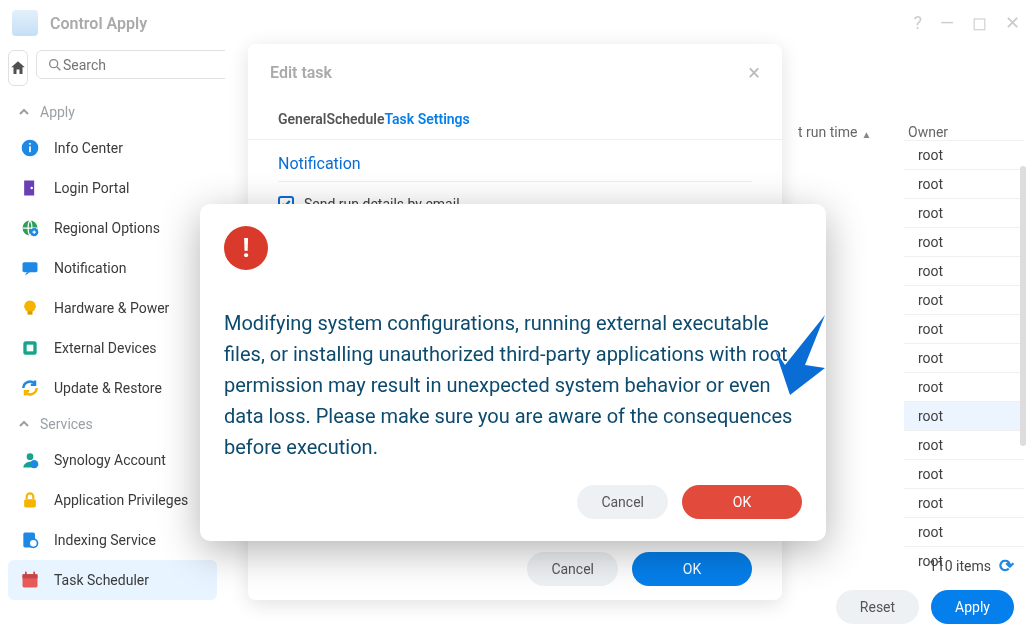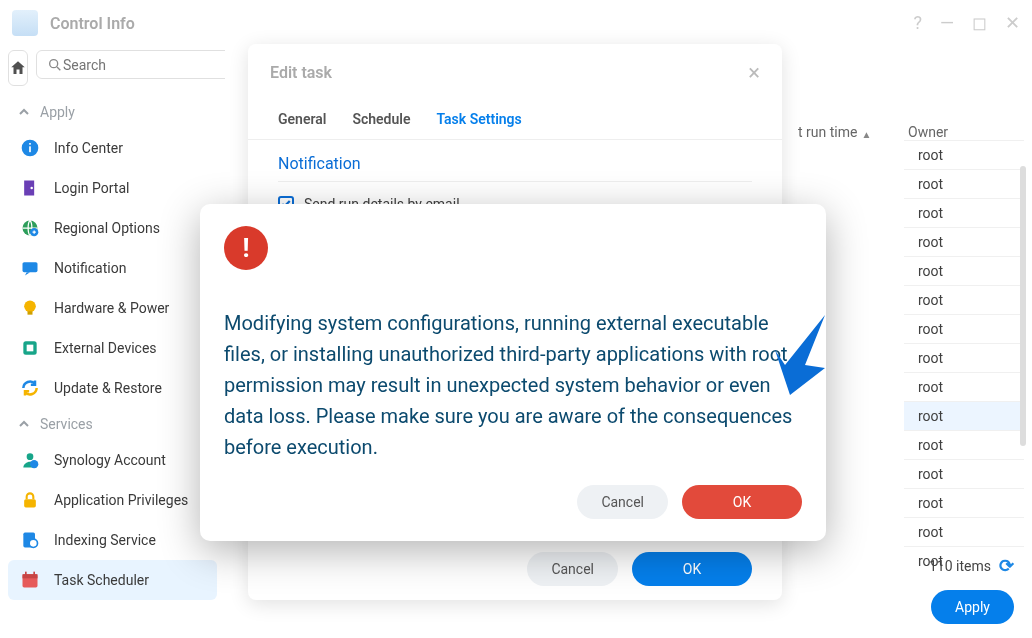--- a/index.html
+++ b/index.html
@@ -43,21 +43,21 @@
   .pill-btn { height:34px; padding:0 24px; border-radius:17px; border:none; font-size:14px; cursor:pointer;}
   .pill-grey { background:#eef1f4; color:#555;}
   .pill-blue { background:#057FEB; color:#fff;}
   .pill-red { background:#E24A3B; color:#fff;}
 
   
   .modal-edit { position:absolute; left:248px; top:44px; width:534px; height:556px; background:#fff; border-radius:8px; box-shadow:0 4px 20px rgba(0,0,0,.12); padding: 0; }
   .modal-edit .hd { display:flex; align-items:center; padding:16px 22px; color:#aaa;}
   .modal-edit .hd .t { font-size:16px; font-weight:600; flex:1;}
   .modal-edit .hd .x { font-size:22px; color:#bbb; cursor:pointer;}
-  .tabs { display:flex; gap:26px; padding: 0 30px; border-bottom:1px solid #eee; }
+  .tabs { display:flex; padding: 0 30px; border-bottom:1px solid #eee; }
   .tab { padding: 10px 0 12px 0; font-weight:600; color:#555; cursor:pointer;}
   .tab.active { color:#057FEB; }
   .sect { padding: 14px 30px 0 30px;}
   .sect-title { color:#0a6dd6; font-size:16px; padding-bottom:8px; border-bottom:1px solid #eee; margin-bottom:10px;}
   .chk-row { display:flex; align-items:center; gap:10px; padding:4px 0;}
   .chk { width:16px; height:16px; border:2px solid #0a6dd6; border-radius:3px; display:flex;align-items:center;justify-content:center;}
   .chk svg { width:12px; height:12px; stroke:#0a6dd6; stroke-width:3; fill:none;}
   .script-box { margin: 0 30px; height:160px; border:1px solid #e0e0e0; border-radius:4px; padding:10px 12px; background:#fff; position:absolute; bottom:82px; left:0; right:0; width:auto; font-family: inherit; font-size:14px; color:#444; white-space:pre; overflow:hidden;}
   .modal-edit .ft { position:absolute; bottom:14px; left:0; right:0; display:flex; justify-content:flex-end; gap:14px; padding:0 30px;}
 
@@ -70,21 +70,21 @@
   
   .arrow-annot { position:absolute; left:770px; top:310px; z-index:30; pointer-events:none;}
   .arrow-annot svg { width:70px; height:90px; }
 
 </style>
 </head>
 <body>
 
 <div class="titlebar">
   <div class="app-ico"></div>
-  <div class="title">Control Info</div>
+  <div class="title">Control Apply</div>
   <div class="win-controls">
     <span>?</span>
     <span>—</span>
     <span>◻</span>
     <span>✕</span>
   </div>
 </div>
 
 <div class="app-body">
 
@@ -254,20 +254,21 @@
         <div class="row">root</div>
         <div class="row">root</div>
         <div class="row">root</div>
       </div>
     <div class="scrollbar"></div>
     <div class="footer-row">
       <span>110 items</span>
       <span class="refresh-ico">⟳</span>
     </div>
     <div class="bottom-actions">
+      <button class="pill-btn pill-grey">Reset</button>
       <button class="pill-btn pill-blue">Apply</button>
     </div>
   </div>
 </div>
 
 <div class="modal-edit">
   <div class="hd">
     <div class="t">Edit task</div>
     <div class="x">×</div>
   </div>

